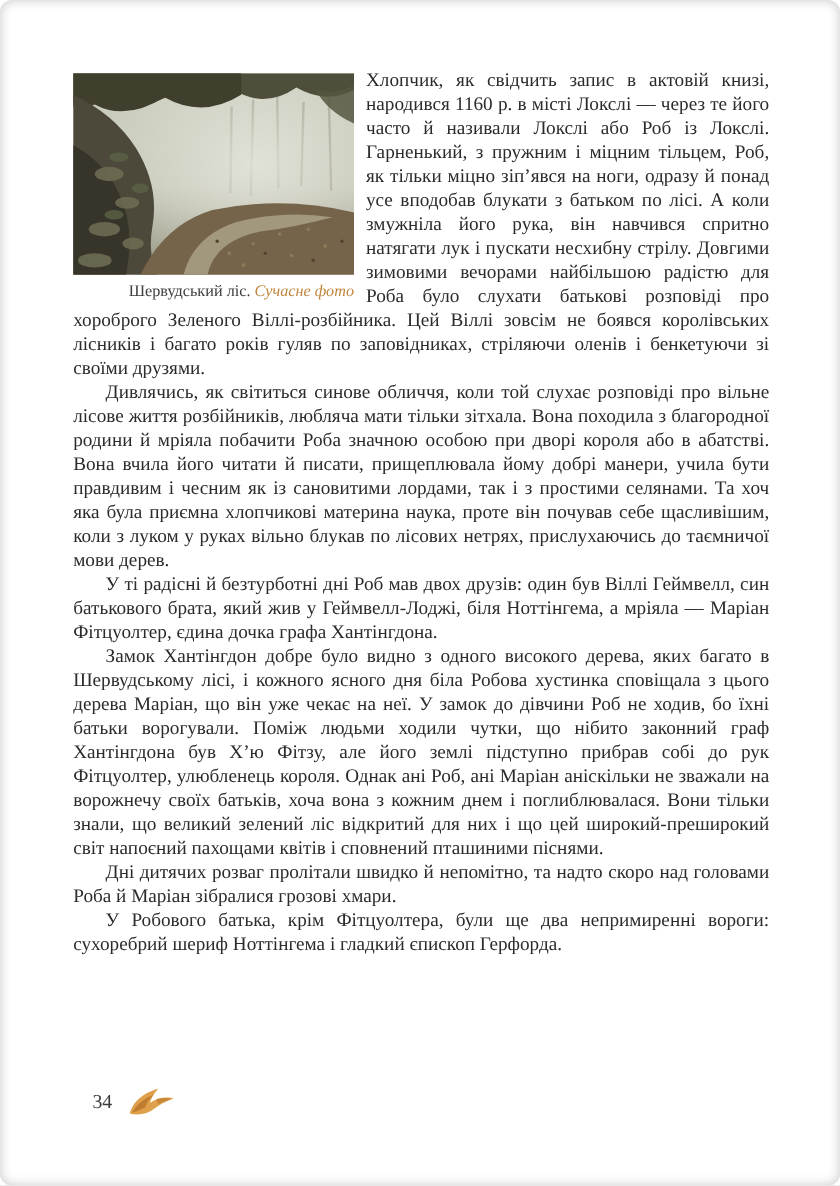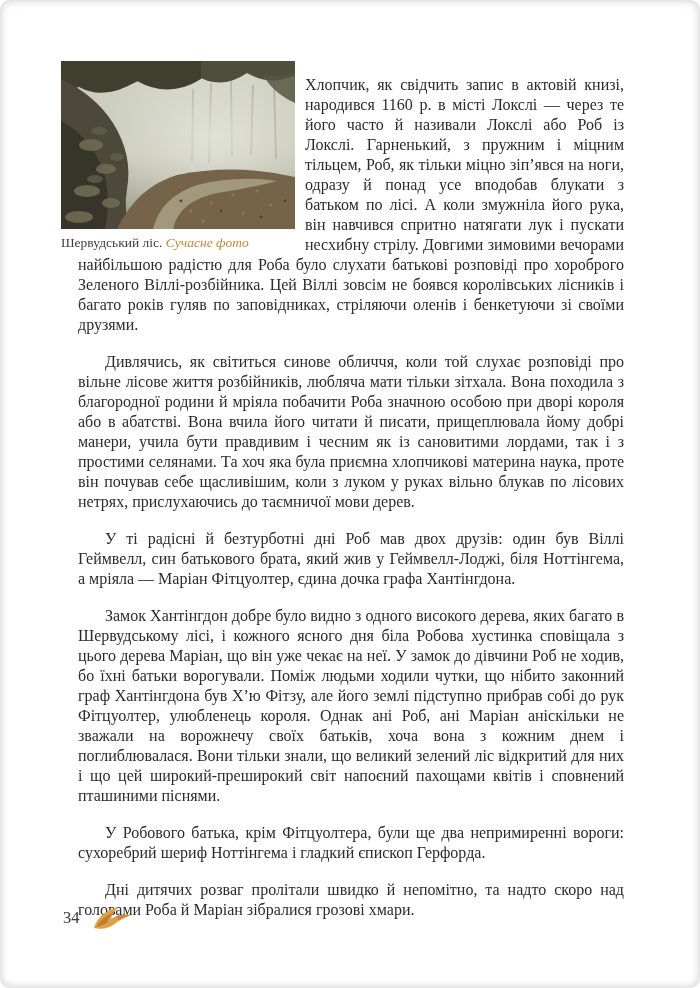--- a/index.html
+++ b/index.html
@@ -38,42 +38,42 @@
   .photo {
     width: 234px;
     height: 168px;
     display: block;
     line-height: 0;
   }
   .photo svg { display: block; }
   figcaption {
     font-size: 13.5px;
     line-height: 17px;
-    text-align: left;
+    text-align: right;
     padding-top: 5px;
     color: #3d3d3d;
   }
   .caption-italic {
     font-style: italic;
     color: #c1863e;
   }
   .body-p {
-    margin: 17px;
+    margin: 0;
     font-size: 16px;
     line-height: 20px;
     text-align: justify;
     color: #2b2b2b;
     font-family: Liberation Serif, serif;
   }
   .body-p.indent {
     text-indent: 27px;
   }
   .footer {
     position: absolute;
-    left: 63px;
+    left: 77px;
     top: 903px;
     display: flex;
     align-items: center;
     justify-content: space-between;
   }
   .page-num {
     font-size: 16.5px;
     color: #3a3a3a;
     margin-right: 12px;
   }
@@ -160,22 +160,22 @@
       <figcaption>
         <span>Шервудський ліс.</span>
         <span class="caption-italic">Сучасне фото</span>
       </figcaption>
     </figure>
 
     <p class="body-p">Хлопчик, як свідчить запис в актовій книзі, народився 1160 р. в місті Локслі — через те його часто й називали Локслі або Роб із Локслі. Гарненький, з пружним і міцним тільцем, Роб, як тільки міцно зіп’явся на ноги, одразу й понад усе вподобав блукати з батьком по лісі. А коли змужніла його рука, він навчився спритно натягати лук і пускати несхибну стрілу. Довгими зимовими вечорами найбільшою радістю для Роба було слухати батькові розповіді про хороброго Зеленого Віллі-розбійника. Цей Віллі зовсім не боявся королівських лісників і багато років гуляв по заповідниках, стріляючи оленів і бенкетуючи зі своїми друзями.</p>
     <p class="body-p indent">Дивлячись, як світиться синове обличчя, коли той слухає розповіді про вільне лісове життя розбійників, любляча мати тільки зітхала. Вона походила з благородної родини й мріяла побачити Роба значною особою при дворі короля або в абатстві. Вона вчила його читати й писати, прищеплювала йому добрі манери, учила бути правдивим і чесним як із сановитими лордами, так і з простими селянами. Та хоч яка була приємна хлопчикові материна наука, проте він почував себе щасливішим, коли з луком у руках вільно блукав по лісових нетрях, прислухаючись до таємничої мови дерев.</p>
     <p class="body-p indent">У ті радісні й безтурботні дні Роб мав двох друзів: один був Віллі Геймвелл, син батькового брата, який жив у Геймвелл-Лоджі, біля Ноттінгема, а мріяла — Маріан Фітцуолтер, єдина дочка графа Хантінгдона.</p>
     <p class="body-p indent">Замок Хантінгдон добре було видно з одного високого дерева, яких багато в Шервудському лісі, і кожного ясного дня біла Робова хустинка сповіщала з цього дерева Маріан, що він уже чекає на неї. У замок до дівчини Роб не ходив, бо їхні батьки ворогували. Поміж людьми ходили чутки, що нібито законний граф Хантінгдона був Х’ю Фітзу, але його землі підступно прибрав собі до рук Фітцуолтер, улюбленець короля. Однак ані Роб, ані Маріан аніскільки не зважали на ворожнечу своїх батьків, хоча вона з кожним днем і поглиблювалася. Вони тільки знали, що великий зелений ліс відкритий для них і що цей широкий-преширокий світ напоєний пахощами квітів і сповнений пташиними піснями.</p>
+    <p class="body-p indent">Дні дитячих розваг пролітали швидко й непомітно, та надто скоро над головами Роба й Маріан зібралися грозові хмари.</p>
     <p class="body-p indent">У Робового батька, крім Фітцуолтера, були ще два непримиренні вороги: сухоребрий шериф Ноттінгема і гладкий єпископ Герфорда.</p>
-    <p class="body-p indent">Дні дитячих розваг пролітали швидко й непомітно, та надто скоро над головами Роба й Маріан зібралися грозові хмари.</p>
 
   </div>
 
   <div class="footer">
     <span class="page-num">34</span>
     <span class="footer-icon">
       <svg width="42" height="30" viewBox="0 0 42 30" aria-hidden="true">
         <path d="M2,25 Q6,10 26,4 Q20,11 19,16 Q28,10 39,12 Q29,16 24,20 Q14,28 2,25 Z" fill="#dfa04b"></path>
         <path d="M4,24 Q10,14 22,9 Q16,15 15,20 Q9,23 4,24 Z" fill="#c07c2f"></path>
         <path d="M24,13 Q31,11 37,13 Q30,15 26,17 Z" fill="#c07c2f" opacity="0.7"></path>

